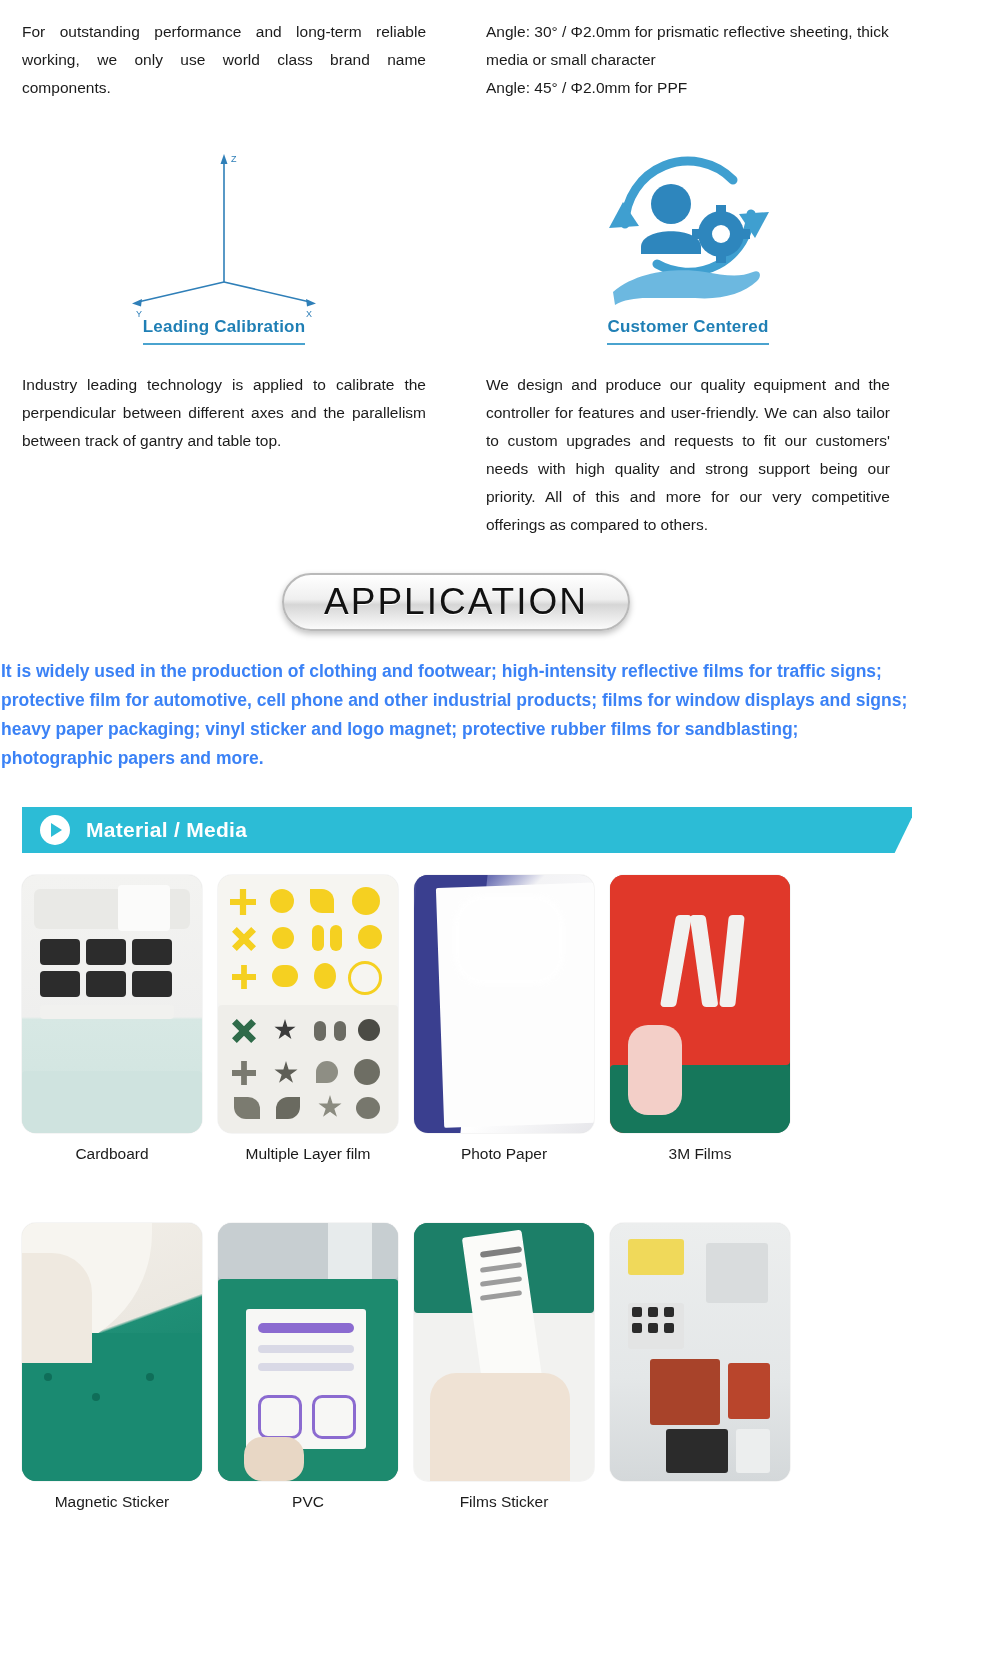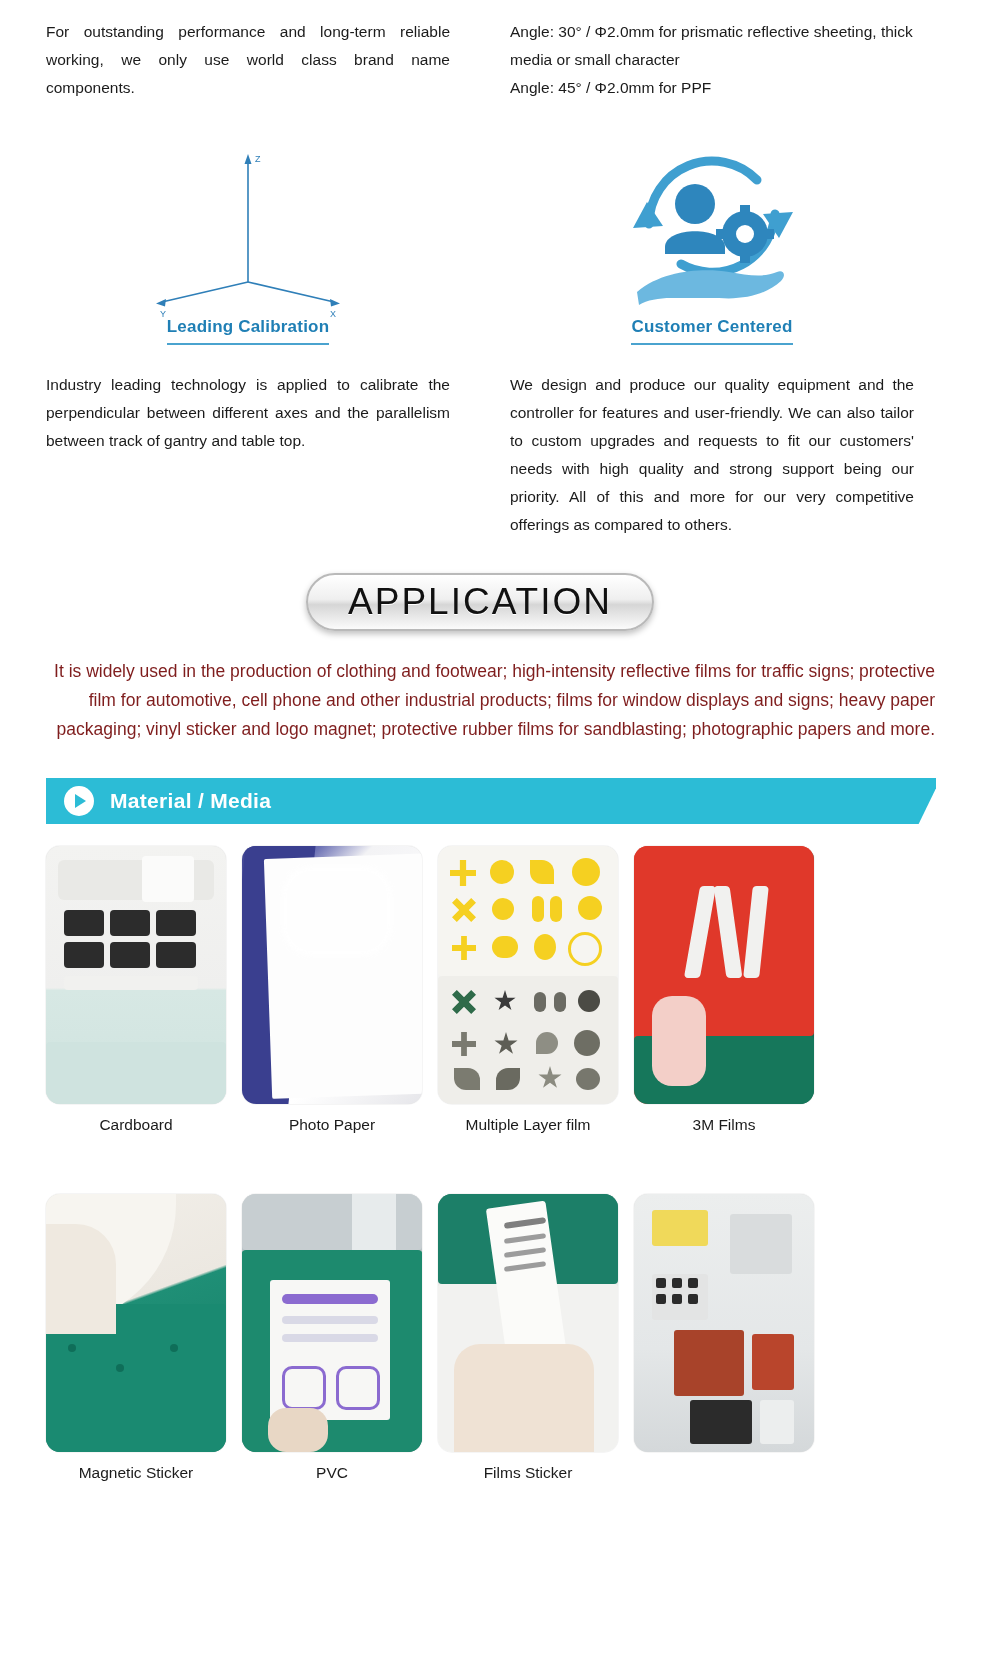--- a/index.html
+++ b/index.html
@@ -8,21 +8,20 @@
     width: 1000px;
     background: #ffffff;
     font-family: "Liberation Sans", sans-serif;
     color: #222;
   }
   .page {
     position: relative;
     width: 912px;
     min-height: 1678px;
     overflow: hidden;
-    margin-left: 24px;
   }
 
   
   .top-row {
     display: flex;
     padding: 18px 22px 0 22px;
     gap: 60px;
   }
   .col { width: 450px; }
   .para {
@@ -90,25 +89,25 @@
     font-size: 37px;
     font-weight: normal;
     letter-spacing: 2px;
     color: #111;
     text-shadow: 0 1px 0 #fff;
   }
 
   .app-text {
     margin: 26px auto 0 auto;
     width: 910px;
-    text-align: right;
+    text-align: left;
     font-size: 17.5px;
-    font-weight: normal;
+    font-weight: bold;
     line-height: 29px;
-    color: #7f1d1d;
+    color: #3b82f6;
   }
 
   
   .sec-header {
     margin-top: 34px;
     position: relative;
     height: 46px;
     width: 100%;
   }
   .sec-bar {
@@ -276,30 +275,20 @@
         <div class="blob dark" style="left:18px;top:64px;width:40px;height:26px;"></div>
         <div class="blob dark" style="left:64px;top:64px;width:40px;height:26px;"></div>
         <div class="blob dark" style="left:110px;top:64px;width:40px;height:26px;"></div>
         <div class="blob dark" style="left:18px;top:96px;width:40px;height:26px;"></div>
         <div class="blob dark" style="left:64px;top:96px;width:40px;height:26px;"></div>
         <div class="blob dark" style="left:110px;top:96px;width:40px;height:26px;"></div>
         <div class="blob" style="left:18px;top:130px;width:134px;height:14px;background:#f1f1ef;"></div>
         <div class="blob" style="left:0;top:196px;width:180px;height:62px;background:#cfe3df;"></div>
       </div>
       <div class="caption">Cardboard</div>
-    </div>
-
-    <div class="cell">
-      <div class="thumb">
-        <div class="ph p-photopaper"></div>
-        <div class="blob" style="left:-10px;top:-10px;width:70px;height:278px;background:#3a3f8f;transform:skewX(-6deg);"></div>
-        <div class="blob" style="left:26px;top:10px;width:170px;height:240px;background:#fdfdfd;transform:rotate(-2deg);border-radius:2px;"></div>
-        <div class="blob" style="left:40px;top:20px;width:110px;height:90px;background:#ffffff;opacity:.85;border-radius:30px;filter:blur(2px);"></div>
-      </div>
-      <div class="caption">Photo Paper</div>
     </div>
 
     <div class="cell">
       <div class="thumb">
         <div class="ph p-layer"></div>
         <div class="blob" style="left:0;top:0;width:180px;height:130px;background:#f6f5f1;"></div>
         <div class="blob" style="left:0;top:130px;width:180px;height:128px;background:#efeeea;"></div>
         <div class="blob yellow" style="left:12px;top:14px;width:26px;height:26px;clip-path:polygon(38% 0,62% 0,62% 38%,100% 38%,100% 62%,62% 62%,62% 100%,38% 100%,38% 62%,0 62%,0 38%,38% 38%);"></div>
         <div class="blob yellow" style="left:52px;top:14px;width:24px;height:24px;border-radius:50%;"></div>
         <div class="blob yellow" style="left:92px;top:14px;width:24px;height:24px;border-radius:0 50% 0 50%;"></div>
@@ -323,20 +312,30 @@
         <div class="blob" style="left:98px;top:186px;width:22px;height:22px;background:#8e8e84;border-radius:50% 50% 50% 0;"></div>
         <div class="blob" style="left:136px;top:184px;width:26px;height:26px;background:#6e6e64;border-radius:50%;"></div>
         <div class="blob" style="left:16px;top:222px;width:26px;height:22px;background:#7b7b70;border-radius:0 12px 0 12px;"></div>
         <div class="blob" style="left:58px;top:222px;width:24px;height:22px;background:#6a6a60;border-radius:12px 0 12px 0;"></div>
         <div class="blob" style="left:100px;top:220px;width:24px;height:24px;background:#8b8b80;clip-path:polygon(50% 0,61% 35%,98% 35%,68% 57%,79% 91%,50% 70%,21% 91%,32% 57%,2% 35%,39% 35%);"></div>
         <div class="blob" style="left:138px;top:222px;width:24px;height:22px;background:#77776d;border-radius:50%;"></div>
       </div>
       <div class="caption">Multiple Layer film</div>
     </div>
 
+    <div class="cell">
+      <div class="thumb">
+        <div class="ph p-photopaper"></div>
+        <div class="blob" style="left:-10px;top:-10px;width:70px;height:278px;background:#3a3f8f;transform:skewX(-6deg);"></div>
+        <div class="blob" style="left:26px;top:10px;width:170px;height:240px;background:#fdfdfd;transform:rotate(-2deg);border-radius:2px;"></div>
+        <div class="blob" style="left:40px;top:20px;width:110px;height:90px;background:#ffffff;opacity:.85;border-radius:30px;filter:blur(2px);"></div>
+      </div>
+      <div class="caption">Photo Paper</div>
+    </div>
+
 
     <div class="cell">
       <div class="thumb">
         <div class="ph p-3m"></div>
         <div class="blob" style="left:0;top:0;width:180px;height:190px;background:#e0382a;"></div>
         <div class="blob" style="left:0;top:190px;width:180px;height:68px;background:#16775b;"></div>
         <div class="blob" style="left:58px;top:40px;width:16px;height:92px;background:#f1f1ef;transform:skewX(-10deg);"></div>
         <div class="blob" style="left:86px;top:40px;width:16px;height:92px;background:#f1f1ef;transform:skewX(8deg);"></div>
         <div class="blob" style="left:114px;top:40px;width:16px;height:92px;background:#f1f1ef;transform:skewX(-6deg);"></div>
         <div class="blob" style="left:18px;top:150px;width:54px;height:90px;background:#f3cfc8;border-radius:20px;"></div>

